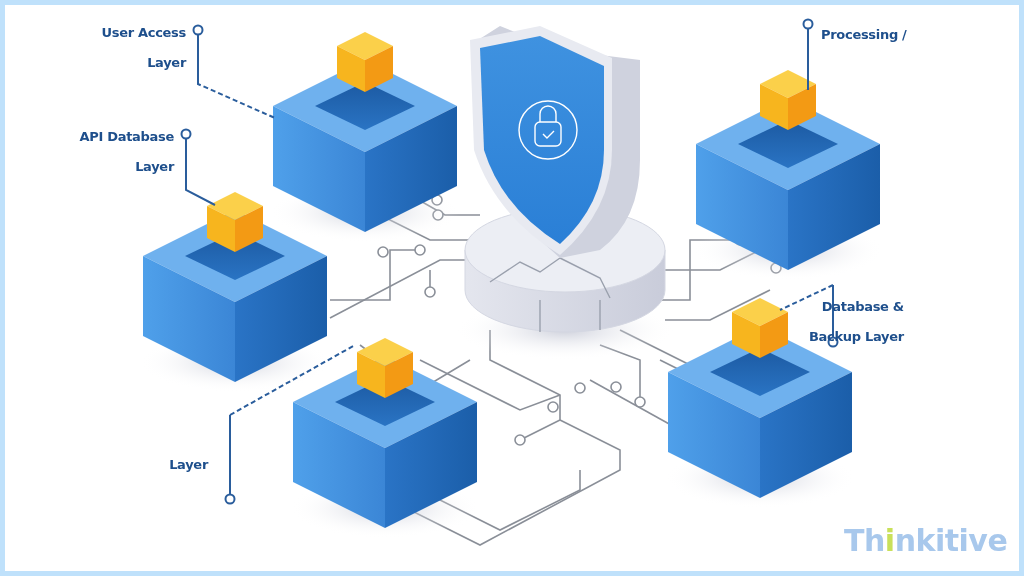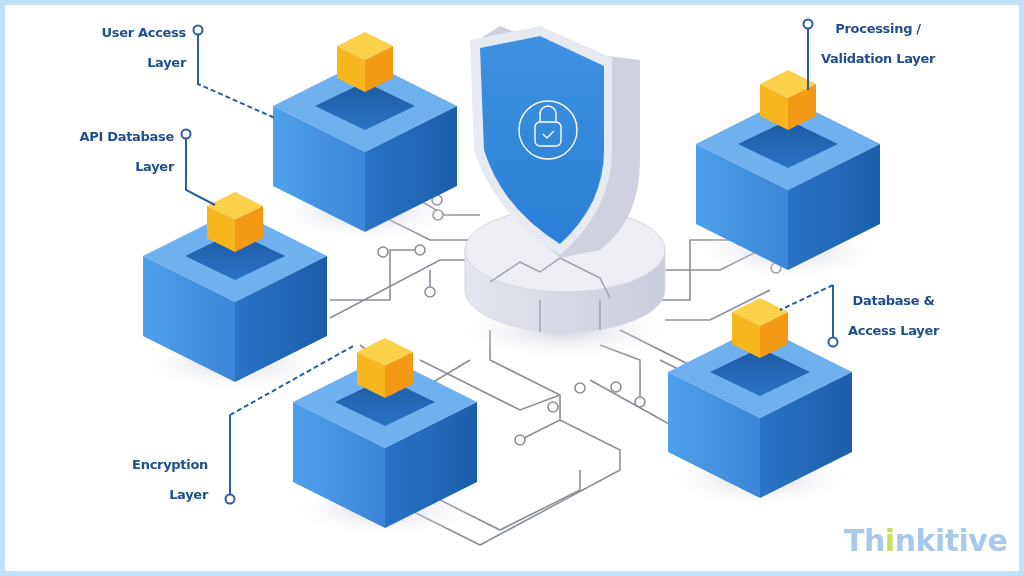--- a/index.html
+++ b/index.html
@@ -1,20 +1,20 @@
 <!DOCTYPE html>
 <html><head>
 <meta charset="utf-8">
 <style>
   html, body { margin: 0; padding: 0; }
   body { width: 1024px; height: 576px; overflow: hidden; background: #ffffff; }
   .frame { position: absolute; left: 0; top: 0; width: 1024px; height: 576px; box-sizing: border-box; border: 5px solid #bfe1fb; background: #ffffff; }
   .label { position: absolute; font-family: "DejaVu Sans", sans-serif; font-weight: bold; font-size: 13px; line-height: 30px; color: #1e4f8c; letter-spacing: -0.3px; }
   .label.right { text-align: right; }
-  .label.left { text-align: center; }
+  .label.left { text-align: right; margin-top: 6px; }
   .label span { display: block; white-space: nowrap; }
   svg.art { position: absolute; left: 0; top: 0; }
   .brand { position: absolute; left: 844px; top: 523px; font-family: "DejaVu Sans", sans-serif; font-weight: bold; font-size: 30px; color: #a8c8ec; letter-spacing: -0.5px; }
   .brand .dot { color: #c9e05a; }
 </style>
 </head>
 <body>
 
 <div class="frame"></div>
 
@@ -183,25 +183,23 @@
 
 <div class="label right" style="left:20px; top:18px; width:166px;">
   <span>User Access</span>
   <span>Layer</span>
 </div>
 <div class="label right" style="left:10px; top:122px; width:164px;">
   <span>API Database</span>
   <span>Layer</span>
 </div>
 <div class="label right" style="left:40px; top:450px; width:168px;">
-  <span>Encryption</span>
   <span>Layer</span>
 </div>
 <div class="label left" style="left:821px; top:14px;">
   <span>Processing /</span>
-  <span>Validation Layer</span>
-</div>
-<div class="label left" style="left:848px; top:286px;">
+</div>
+<div class="label left" style="left:809px; top:286px;">
   <span>Database &amp;</span>
-  <span>Access Layer</span>
+  <span>Backup Layer</span>
 </div>
 
 <div class="brand"><span>Th</span><span class="dot">i</span><span>nkitive</span></div>
 
 </body></html>

